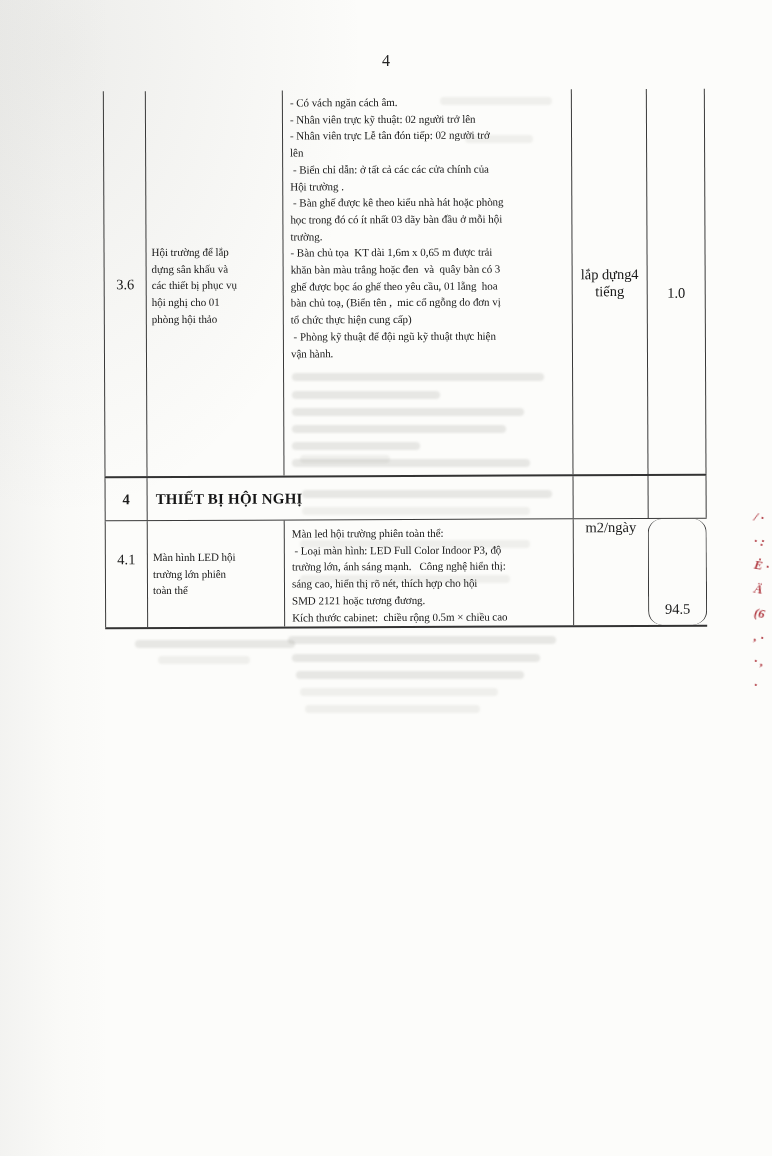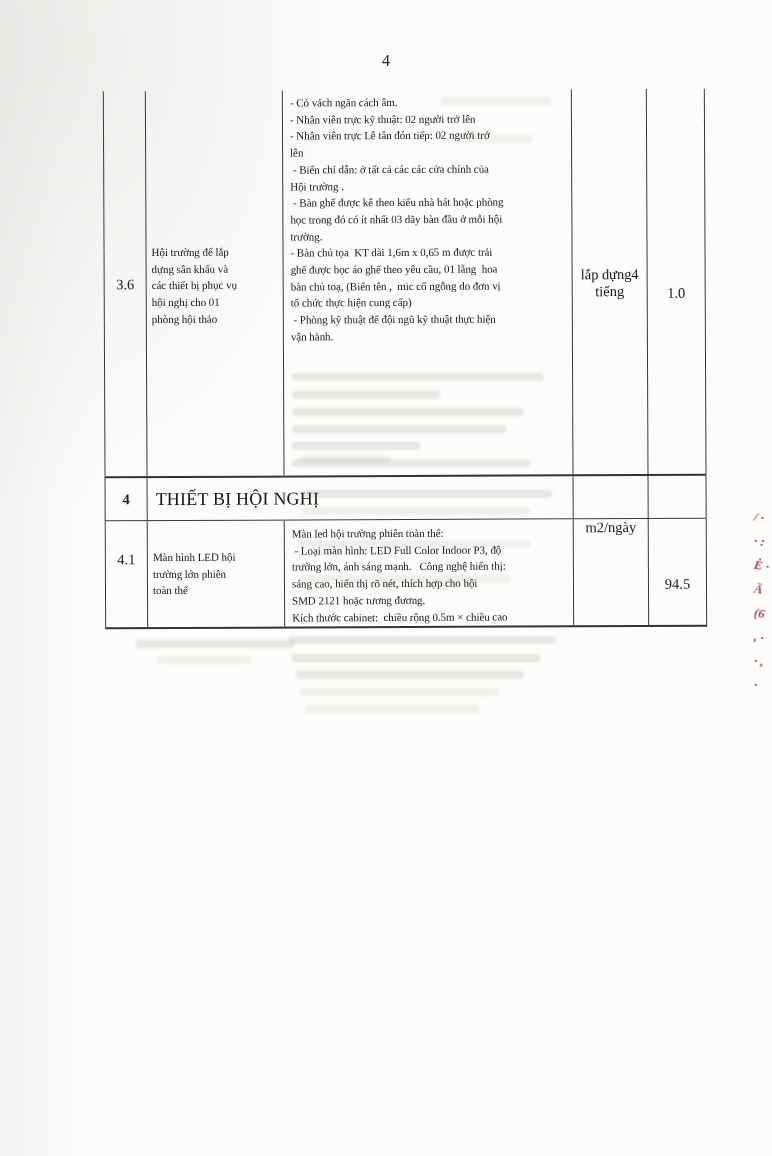--- a/index.html
+++ b/index.html
@@ -42,26 +42,26 @@
   .pad-desc{padding-left:5px;padding-right:2px;}
   .pad-det{padding-left:7px;padding-right:1px;}
   #row-36 .c-stt{padding-top:185px;}
   #row-36 .c-desc{padding-top:153px;}
   #row-36 .c-det{padding-top:4px;}
   #row-36 .c-unit{padding-top:177px;}
   #row-36 .c-qty{padding-top:196px;}
   #row-4 .c-stt{display:flex;align-items:center;justify-content:center;}
   #row-4 .c-merged{display:flex;align-items:center;padding-left:8px;}
   .bold{font-weight:bold;}
-  #row-4 .hdr{font-size:18px;font-weight:normal;letter-spacing:0.2px;color:#151515;}
+  #row-4 .hdr{font-size:15px;font-weight:bold;letter-spacing:0.2px;color:#151515;}
   #row-41 .c-stt{padding-top:30px;}
   #row-41 .c-desc{padding-top:28px;}
   #row-41 .c-det{padding-top:5px;}
   #row-41 .c-unit{}
-  #row-41 .c-qty{padding-top:57px;}
+  #row-41 .c-qty{padding-top:82px;border-radius:14px;}
   
   .smudge{
     position:absolute;height:8px;border-radius:4px;
     background:rgba(125,125,118,0.16);filter:blur(1.2px);
     pointer-events:none;
   }
   .smudge.light{background:rgba(125,125,118,0.10);}
   #redmarks{
     position:absolute;left:744px;top:506px;width:28px;height:200px;
     overflow:hidden;color:#a8232c;
@@ -96,20 +96,21 @@
       <div class="tline">- Có vách ngăn cách âm.</div>
           <div class="tline">- Nhân viên trực kỹ thuật: 02 người trở lên</div>
           <div class="tline">- Nhân viên trực Lễ tân đón tiếp: 02 người trở</div>
           <div class="tline">lên</div>
           <div class="tline"> - Biển chỉ dẫn: ở tất cả các các cửa chính của</div>
           <div class="tline">Hội trường .</div>
           <div class="tline"> - Bàn ghế được kê theo kiểu nhà hát hoặc phòng</div>
           <div class="tline">học trong đó có ít nhất 03 dãy bàn đầu ở mỗi hội</div>
           <div class="tline">trường.</div>
           <div class="tline">- Bàn chủ tọa  KT dài 1,6m x 0,65 m được trải</div>
+          <div class="tline">khăn bàn màu trắng hoặc đen  và  quây bàn có 3</div>
           <div class="tline">ghế được bọc áo ghế theo yêu cầu, 01 lẵng  hoa</div>
           <div class="tline">bàn chủ toạ, (Biển tên ,  mic cổ ngỗng do đơn vị</div>
           <div class="tline">tổ chức thực hiện cung cấp)</div>
           <div class="tline"> - Phòng kỹ thuật để đội ngũ kỹ thuật thực hiện</div>
           <div class="tline">vận hành.</div>
         </div>
       <div class="cell c-unit center-txt">
           <div class="tline center-txt">lắp dựng4</div>
           <div class="tline center-txt">tiếng</div>
         </div>

